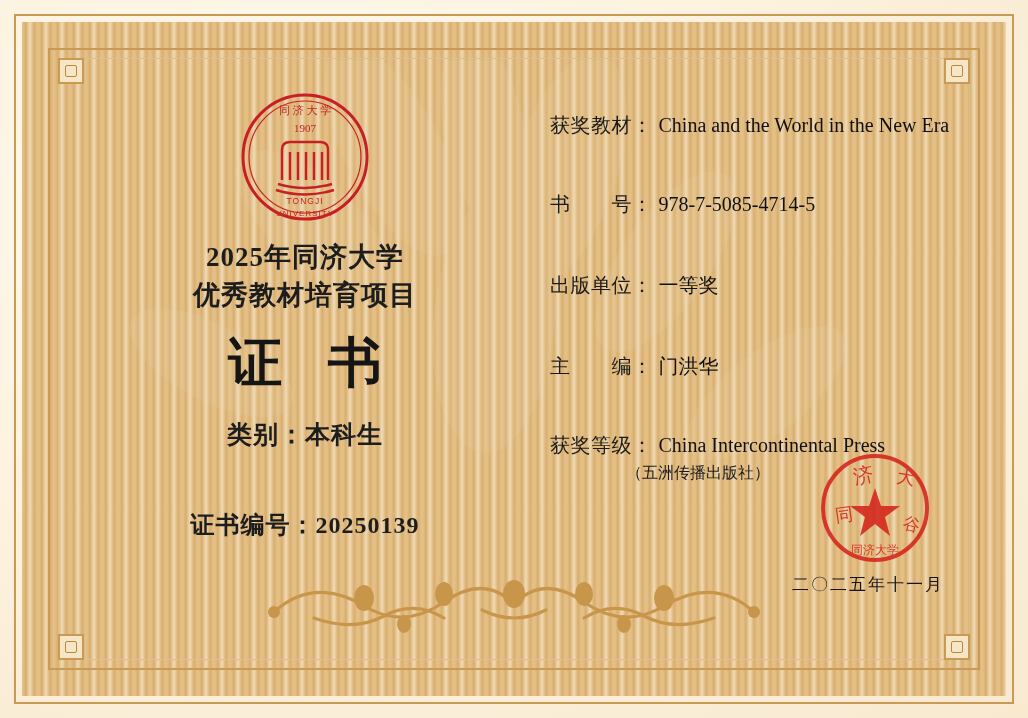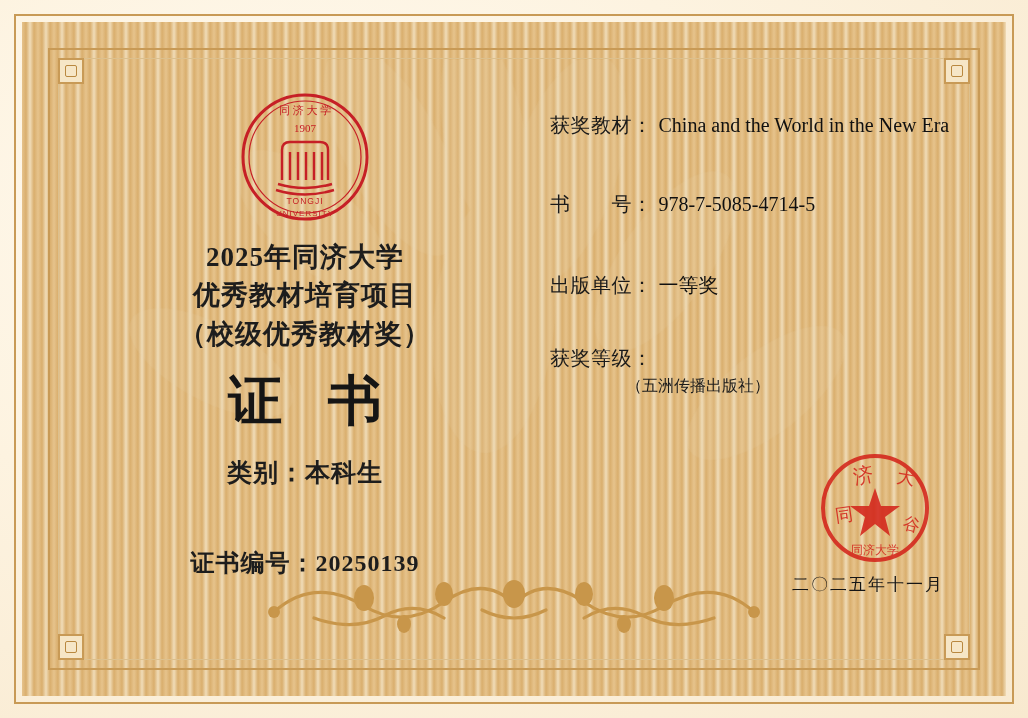--- a/index.html
+++ b/index.html
@@ -238,21 +238,20 @@
           <path d="M50 88 L50 60 M58 88 L58 60 M66 88 L66 60 M74 88 L74 60 M82 88 L82 60"></path>
           <path d="M38 92 Q65 100 92 92"></path>
           <path d="M36 98 Q65 107 94 98"></path>
         </g>
         <text x="65" y="112" text-anchor="middle" font-size="8.5" fill="#c62026" font-family="'Liberation Sans',sans-serif" letter-spacing="1">TONGJI</text>
         <text x="65" y="124" text-anchor="middle" font-size="8" fill="#c62026" font-family="'Liberation Sans',sans-serif" letter-spacing="1">UNIVERSITY</text>
       </svg>
 
       <div class="title-line">2025年同济大学</div>
       <div class="title-line">优秀教材培育项目</div>
-      <div class="title-line">（校级优秀教材奖）</div>
 
       <div class="big-title">证 书</div>
 
       <div class="category">类别：本科生</div>
 
       <div class="cert-no">证书编号：20250139</div>
     </div>
 
     <div class="right-col">
 
@@ -264,23 +263,28 @@
       <div class="field-row">
         <span class="field-label">书　　号：</span>
         <span class="field-value">978-7-5085-4714-5</span>
       </div>
 
       <div class="field-row">
         <span class="field-label">出版单位：</span>
         <span class="field-value">一等奖</span>
       </div>
 
+      <div class="field-row">
+        <span class="field-label">主　　编：</span>
+        <span class="field-value">门洪华</span>
+      </div>
 
       <div class="field-row pub">
         <span class="field-label">获奖等级：</span>
+        <span class="field-value">China Intercontinental Press</span>
       </div>
       <div class="pub-sub">（五洲传播出版社）</div>
     </div>
 
     <svg class="stamp" viewBox="0 0 130 120">
       <g opacity="0.85">
         <circle cx="65" cy="58" r="52" fill="none" stroke="#d32018" stroke-width="4"></circle>
         <text x="45" y="34" font-size="20" fill="#d32018" font-family="'Liberation Serif',serif" transform="rotate(-12 45 34)">济</text>
         <text x="86" y="32" font-size="18" fill="#d32018" font-family="'Liberation Serif',serif" transform="rotate(10 86 32)">大</text>
         <polygon points="65,38 71,56 90,56 75,67 80,86 65,74 50,86 55,67 40,56 59,56" fill="#d32018"></polygon>

